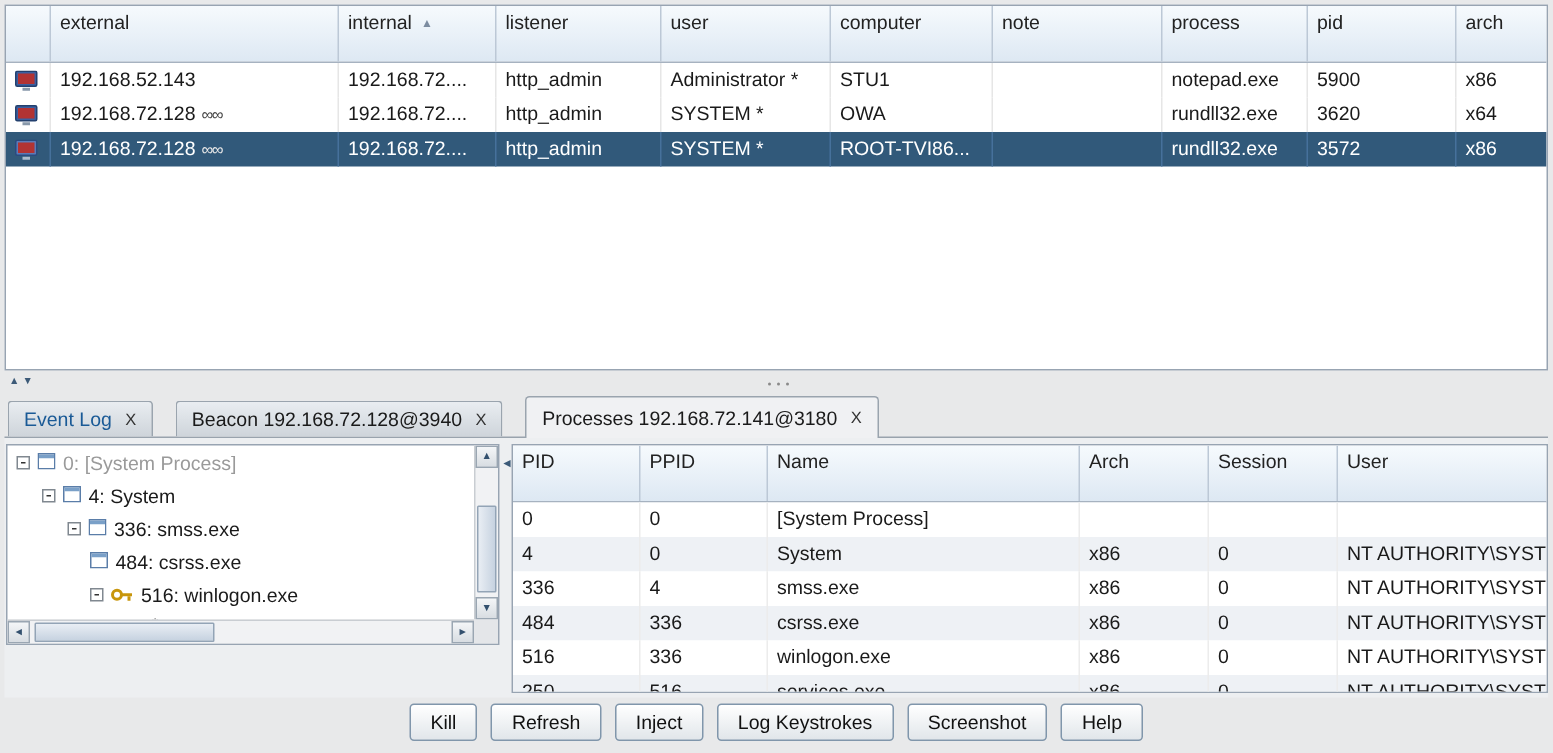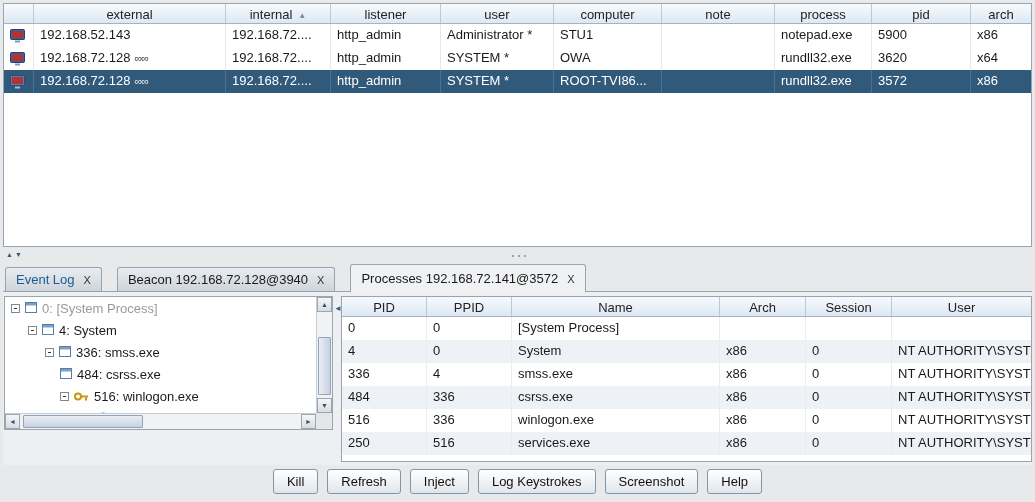--- a/index.html
+++ b/index.html
@@ -9,23 +9,23 @@
     background: #e8e9ea;
     font-family: "Liberation Sans", "DejaVu Sans", sans-serif;
     font-size: 13px;
     color: #1a1a1a;
   }
   
   .beacon-panel {
     position:absolute; left:3px; top:3px; width:1029px; height:244px;
     background:#fff; border:1px solid #98a4b2; overflow:hidden;
   }
-  .thead { display:flex; height:20px;
+  .thead { display:flex; height:38px;
     background:linear-gradient(#f6fafd,#dde8f3);
-    border-bottom:1px solid #a6b2c0;text-align:center; }
+    border-bottom:1px solid #a6b2c0; }
   .thead .cell { border-right:1px solid #bcc8d6; line-height:21px; font-size:13px; color:#222; }
   .cell { padding:0 6px; overflow:hidden; white-space:nowrap; flex:none; }
   .bt-row { display:flex; height:23px; align-items:stretch; background:#fff; }
   .bt-row .cell { border-right:1px solid #e6e6e6; line-height:22px; }
   .bt-row.sel { background:#31597a; color:#fff; }
   .bt-row.sel .cell { border-right-color:#46719b; }
   .bt-c0{width:30px; display:flex; align-items:center; justify-content:center; padding:0;}
   .bt-c1{width:192px}.bt-c2{width:105px}.bt-c3{width:110px}.bt-c4{width:113px}
   .bt-c5{width:108px}.bt-c6{width:113px}.bt-c7{width:97px}.bt-c8{width:99px}
   .bt-c9{flex:1; border-right:none !important;}
@@ -179,21 +179,21 @@
 <div class="tab-bar">
   <div class="tab">
     <span class="tab-label-eventlog">Event Log</span>
     <span class="tab-close">X</span>
   </div>
   <div class="tab">
     <span>Beacon 192.168.72.128@3940</span>
     <span class="tab-close">X</span>
   </div>
   <div class="tab active">
-    <span>Processes 192.168.72.141@3572</span>
+    <span>Processes 192.168.72.141@3180</span>
     <span class="tab-close">X</span>
   </div>
 </div>
 
 <div class="content-bg"></div>
 
 <div class="tree-panel">
   <div class="tree-view">
     <div class="tree-row lvl0">
       <span class="exp"></span>

